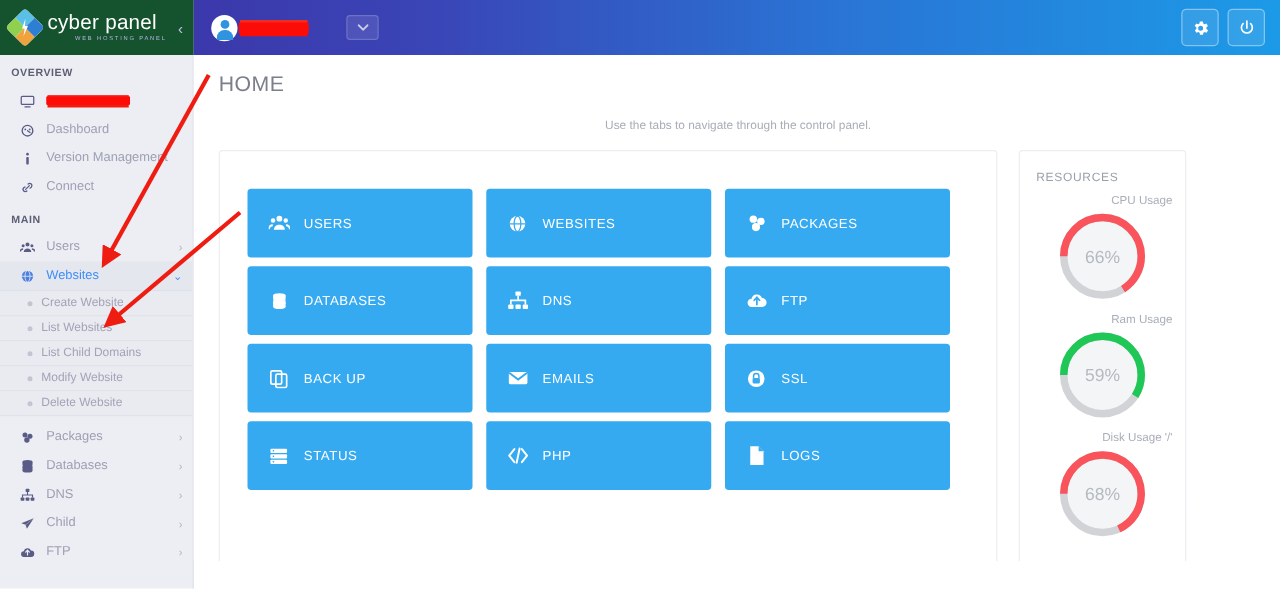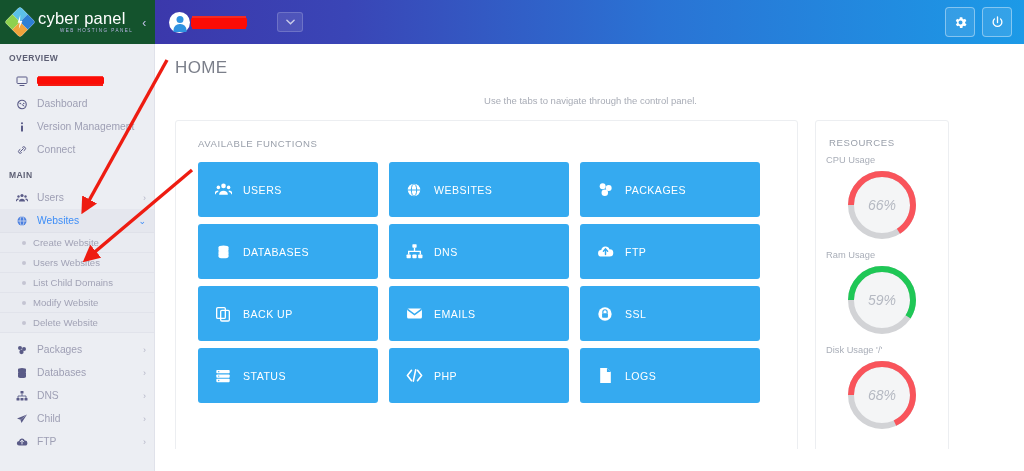--- a/index.html
+++ b/index.html
@@ -173,27 +173,27 @@
   .tile .t-ic {
     width: 22px; flex: 0 0 22px; display: flex; align-items: center;
     justify-content: center;
   }
   .tile .t-lbl {
     margin-left: 9px; font-size: 10.6px; letter-spacing: .45px;
     white-space: nowrap;
   }
 
   
-  .gauge-block { margin-top: 7px; text-align: left; }
+  .gauge-block { margin-top: 7px; text-align: right; }
   .gauge-label { font-size: 9.3px; color: #a9aeb8; margin-bottom: 2px; }
   .gauge-wrap { width: 76px; height: 76px; margin: 0 auto; position: relative; }
   .gauge-wrap svg { display: block; transform: rotate(-90deg); }
   .gauge-val {
     position: absolute; inset: 0; display: flex; align-items: center;
-    justify-content: center; font-size: 14px; color: #b5b9c2; font-weight: 300; font-style: italic;
+    justify-content: center; font-size: 14px; color: #b5b9c2; font-weight: 300;
   }
 
   
   .annot { position: absolute; inset: 0; pointer-events: none; z-index: 30; }
 </style>
 </head>
 <body>
 
 <div id="app">
 
@@ -316,21 +316,21 @@
       <span class="chev">⌄</span>
     </div>
 
     <div class="submenu">
       <div class="sub-item">
         <span class="dot"></span>
         <span>Create Website</span>
       </div>
       <div class="sub-item">
         <span class="dot"></span>
-        <span>Users Websites</span>
+        <span>List Websites</span>
       </div>
       <div class="sub-item">
         <span class="dot"></span>
         <span>List Child Domains</span>
       </div>
       <div class="sub-item">
         <span class="dot"></span>
         <span>Modify Website</span>
       </div>
       <div class="sub-item">
@@ -404,21 +404,20 @@
     </div>
   </div>
 
   <div class="main">
     <div class="page-title">HOME</div>
     <div class="page-sub">Use the tabs to navigate through the control panel.</div>
 
     <div class="content-row">
 
       <div class="card card-functions">
-        <div class="card-heading">AVAILABLE FUNCTIONS</div>
 
         <div class="tile-grid">
 
           <div class="tile">
             <span class="t-ic">
               <svg width="17" height="17" viewBox="0 0 24 24" fill="#fff">
                 <circle cx="12" cy="7" r="3.3"></circle>
                   <circle cx="4.8" cy="9" r="2.5"></circle>
                   <circle cx="19.2" cy="9" r="2.5"></circle>
                 <path d="M5.8 19.5c0-3.4 2.8-5.6 6.2-5.6s6.2 2.2 6.2 5.6z"></path>

